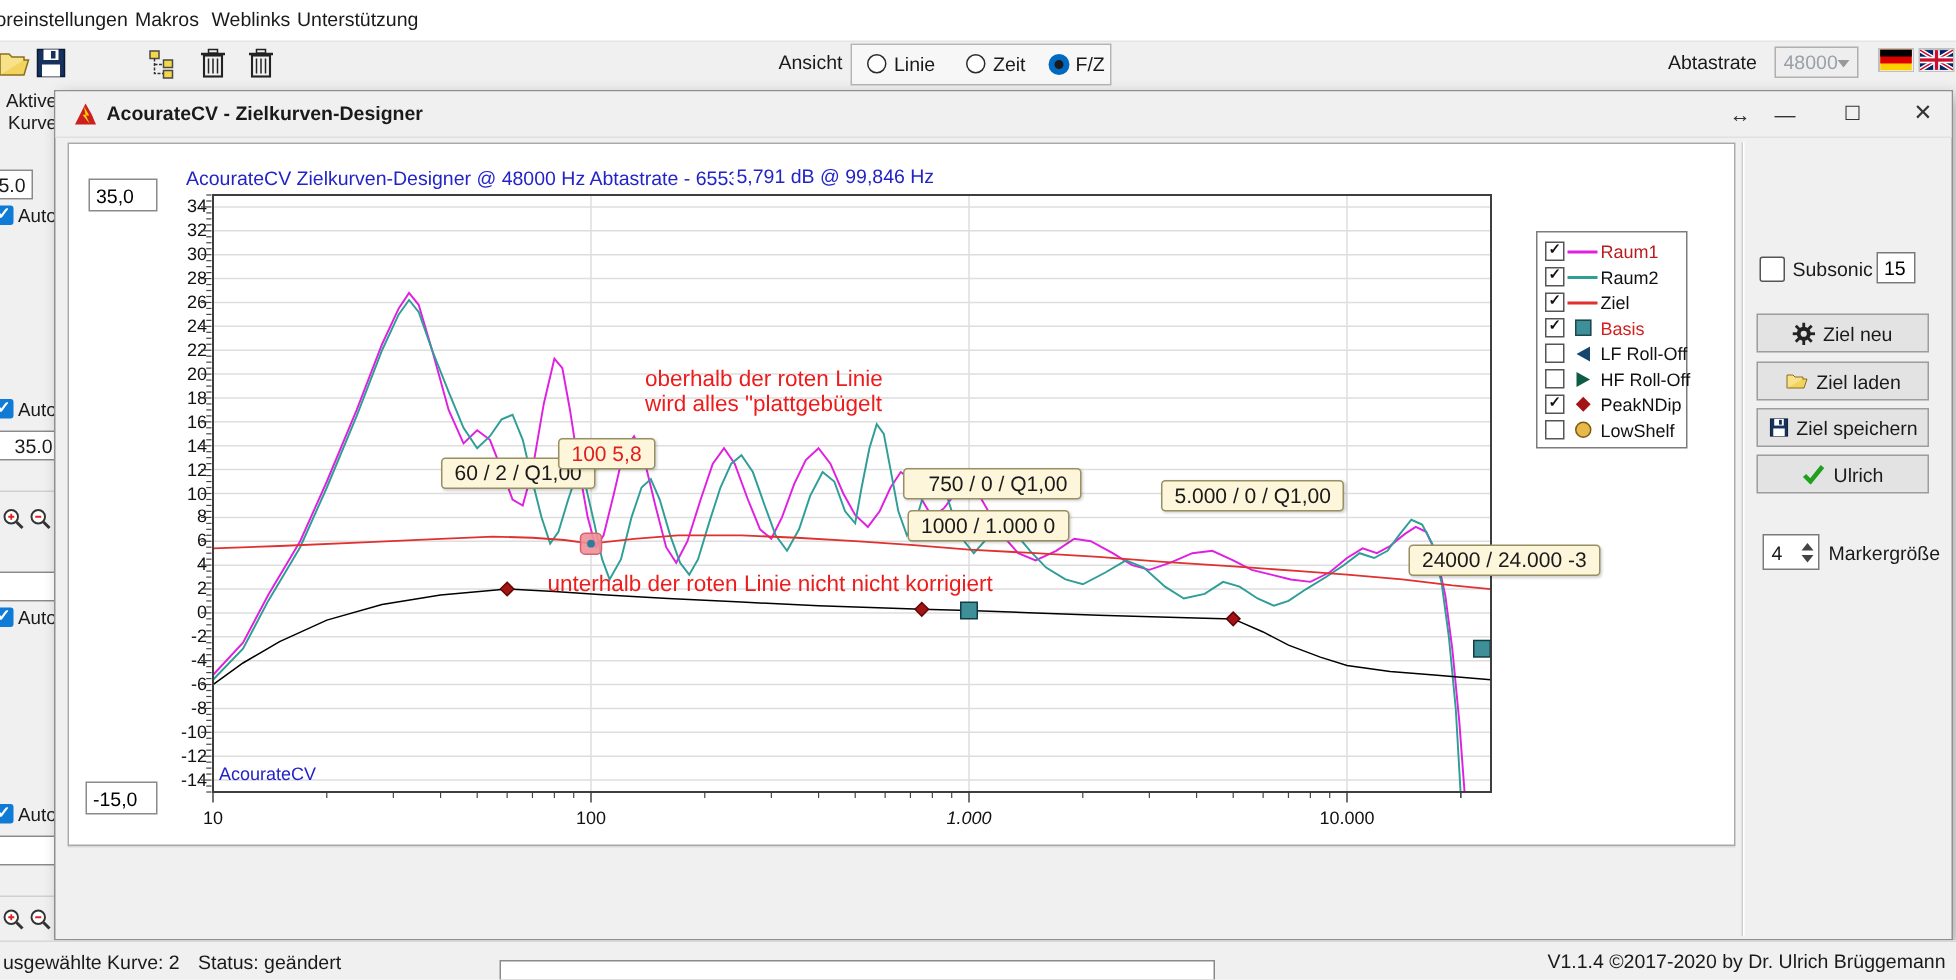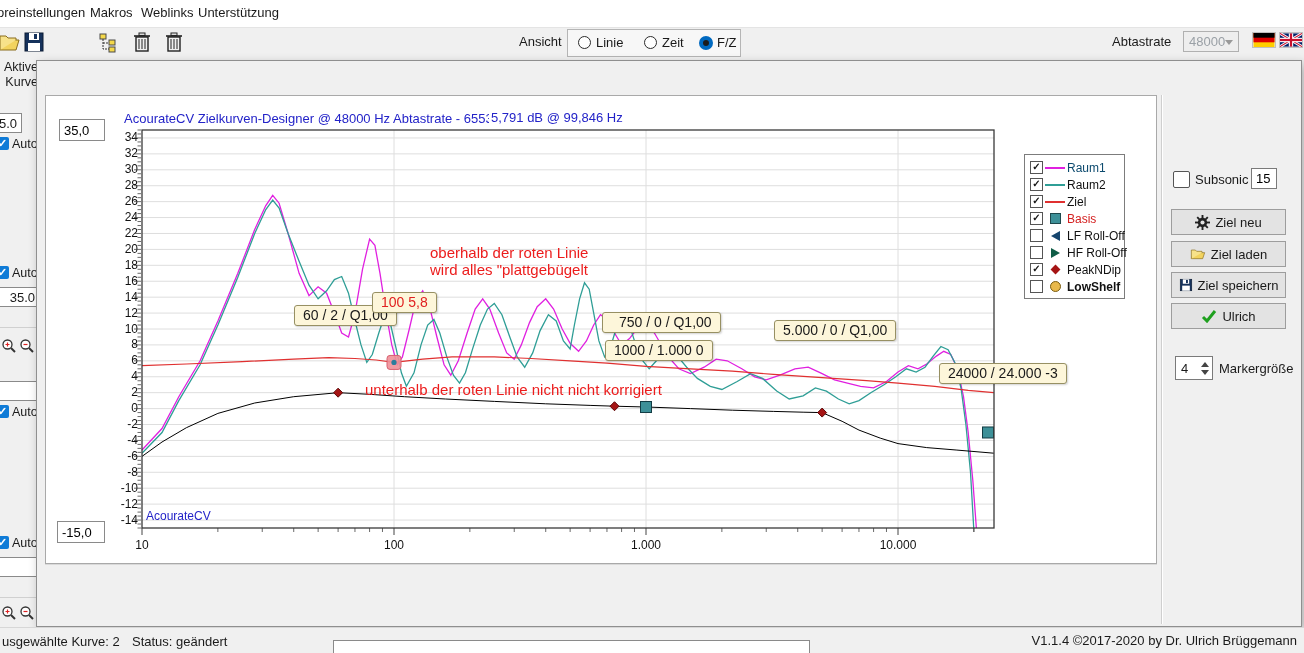--- a/index.html
+++ b/index.html
@@ -195,20 +195,33 @@
   <span class="ab" style="left:19px;top:545px">
     <svg width="16" height="16" viewBox="0 0 16 16">
         <circle cx="6.5" cy="6.5" r="4.5" fill="#fff" stroke="#333" stroke-width="1.3"></circle>
         <line x1="10" y1="10" x2="14" y2="14" stroke="#333" stroke-width="2"></line>
         <path d="M4.5 6.5 h4" stroke="#d22" stroke-width="1.2"></path>
       </svg>
   </span>
 </div>
 
 <div class="ab dialog">
+  <div class="ab titlebar">
+    <span class="ab" style="left:12px;top:7px">
+      <svg width="16" height="16" viewBox="0 0 16 16">
+          <path fill="#cc2020" d="M1 15 L8 1 L12 8 L15 15 Z"></path>
+          <path fill="#ffcc00" d="M7 3 l3.5 6 h-2.2 l2.5 5.5 L6 8.5 h2 Z"></path>
+        </svg>
+    </span>
+    <span class="ab title-text">AcourateCV - Zielkurven-Designer</span>
+    <span class="ab winbtn" style="left:1108px">↔</span>
+    <span class="ab winbtn" style="left:1138px">—</span>
+    <span class="ab winbtn" style="left:1183px;font-size:13px">☐</span>
+    <span class="ab winbtn" style="left:1230px;font-size:15px">✕</span>
+  </div>
 
   <div class="ab chart-panel">
     <div class="ab blue" style="left:78px;top:15px;font-size:13px">AcourateCV Zielkurven-Designer @ 48000 Hz Abtastrate - 65536 Abtastwerte</div>
     <div class="ab blue" style="left:443px;top:14px;font-size:13px;background:#fff;padding:0 2px">5,791 dB @ 99,846 Hz</div>
     <input class="ab axinput" style="left: 13px; top: 23px; width: 46px; height: 22px;" value="35,0">
     <input class="ab axinput" style="left: 11px; top: 425px; width: 48px; height: 22px;" value="-15,0">
 
     <div class="ab" id="ylabels" style="left:0;top:0">
         <div class="ylab" style="left: 58px; top: 34.46px;">34</div>
         <div class="ylab" style="left: 58px; top: 50.38px;">32</div>
@@ -232,21 +245,21 @@
         <div class="ylab" style="left: 58px; top: 336.94px;">-4</div>
         <div class="ylab" style="left: 58px; top: 352.86px;">-6</div>
         <div class="ylab" style="left: 58px; top: 368.78px;">-8</div>
         <div class="ylab" style="left: 58px; top: 384.7px;">-10</div>
         <div class="ylab" style="left: 58px; top: 400.62px;">-12</div>
         <div class="ylab" style="left: 58px; top: 416.54px;">-14</div>
       </div>
     <div class="ab" id="xlabels" style="left:0;top:0">
         <div class="xlab" style="left: 61px; top: 442px;">10</div>
         <div class="xlab" style="left: 313px; top: 442px;">100</div>
-        <div class="xlab" style="left: 565px; top: 442px;">1.000</div>
+        <div class="xlab" style="left: 565px; top: 442px; font-style: italic;">1.000</div>
         <div class="xlab" style="left: 817px; top: 442px;">10.000</div>
       </div>
 
     <div class="ab" style="left:80px;top:32px">
       <svg id="plot" width="870" height="414" viewBox="-16 -2 870 414">
           <defs>
             <clipPath id="pc">
               <rect x="-1" y="0" width="854" height="398"></rect>
             </clipPath>
           </defs>
@@ -441,21 +454,21 @@
         <div class="ab chip" style="left: 728px; top: 224px;">5.000 / 0 / Q1,00</div>
         <div class="ab chip" style="left: 893px; top: 267px;">24000 / 24.000 -3</div>
       </div>
 
     <div class="ab legend" id="legend">
         <div class="lrow">
           <span class="lcb">✓</span>
           <span class="lsym">
             <span style="width: 20px; height: 2px; background: rgb(224, 32, 224);"></span>
           </span>
-          <span class="llabel" style="color: #0c4a6e;">Raum1</span>
+          <span class="llabel" style="color: #b91c1c;">Raum1</span>
         </div>
         <div class="lrow">
           <span class="lcb">✓</span>
           <span class="lsym">
             <span style="width: 20px; height: 2px; background: rgb(47, 158, 150);"></span>
           </span>
           <span class="llabel" style="color: rgb(17, 17, 17);">Raum2</span>
         </div>
         <div class="lrow">
           <span class="lcb">✓</span>
@@ -490,21 +503,21 @@
           <span class="lsym">
             <span style="width: 7px; height: 7px; transform: rotate(45deg); background: rgb(165, 20, 20);"></span>
           </span>
           <span class="llabel" style="color: rgb(17, 17, 17);">PeakNDip</span>
         </div>
         <div class="lrow">
           <span class="lcb"></span>
           <span class="lsym">
             <span style="width: 9px; height: 9px; border-radius: 50%; border: 1px solid rgb(122, 92, 16); background: rgb(232, 184, 75);"></span>
           </span>
-          <span class="llabel" style="color: rgb(17, 17, 17); font-weight: bold;">LowShelf</span>
+          <span class="llabel" style="color: rgb(17, 17, 17);">LowShelf</span>
         </div>
       </div>
   </div>
 
   <div class="ab vdivider"></div>
 
   <span class="ab cb off" style="left:1136px;top:110px;width:15px;height:15px"></span>
   <span class="ab" style="left:1158px;top:111px">Subsonic</span>
   <input class="ab sub-input" style="left: 1214px; top: 107px; width: 26px; height: 21px;" value="15">
 

